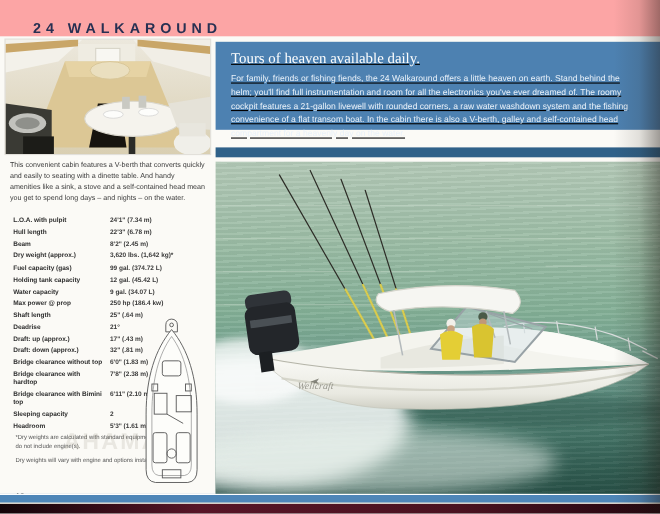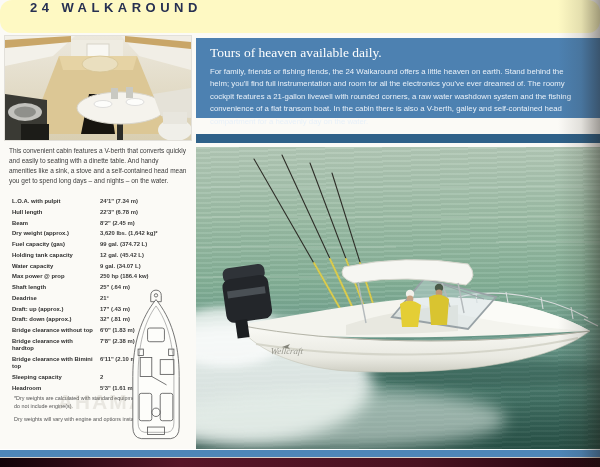--- a/index.html
+++ b/index.html
@@ -3,21 +3,21 @@
 <meta charset="utf-8">
 <style>
   html,body{margin:0;padding:0;background:#888;}
   .page{
     position:relative;width:600px;height:467px;overflow:hidden;
     background:#fbfaf6;font-family:"Liberation Sans",sans-serif;
   }
   
   .header{
     position:absolute;left:0;top:0;width:600px;height:33px;
-    background:#fef9c3;display:flex;align-items:flex-start;border-radius:12px;
+    background:#fca5a5;display:flex;align-items:flex-end;
   }
   .header-title{
     margin-left:30px;font-size:13px;font-weight:bold;color:#273052;
     letter-spacing:4.5px;
   }
   
   .cabin-photo{
     position:absolute;left:5px;top:36px;width:186px;height:104px;
     box-shadow:0 0 0 1px #e2e0da;
   }
@@ -48,21 +48,21 @@
     position:absolute;left:122px;top:288px;width:68px;height:158px;
   }
   .watermark{
     position:absolute;left:28px;top:390px;width:130px;
     font-size:21px;font-weight:bold;color:rgba(145,135,120,0.16);
     transform:scaleX(-1);letter-spacing:2px;pointer-events:none;
   }
   
   .feature-box{
     position:absolute;left:196px;top:38px;width:404px;height:80px;
-    background:#4d81b1;box-sizing:border-box;padding:7px 16px 0 14px;
+    background:#4d81b1;box-sizing:border-box;padding:7px 16px 0 14px;text-decoration:underline;
   }
   .feature-heading{
     font-family:"Liberation Serif",serif;font-size:13.5px;color:#fdfefe;
     margin:0 0 5px 0;font-weight:normal;
   }
   .feature-body{
     font-size:7.8px;line-height:1.6;color:#e9f1f9;margin:0;
   }
   .feature-band{
     position:absolute;left:196px;top:134px;width:404px;height:9px;

